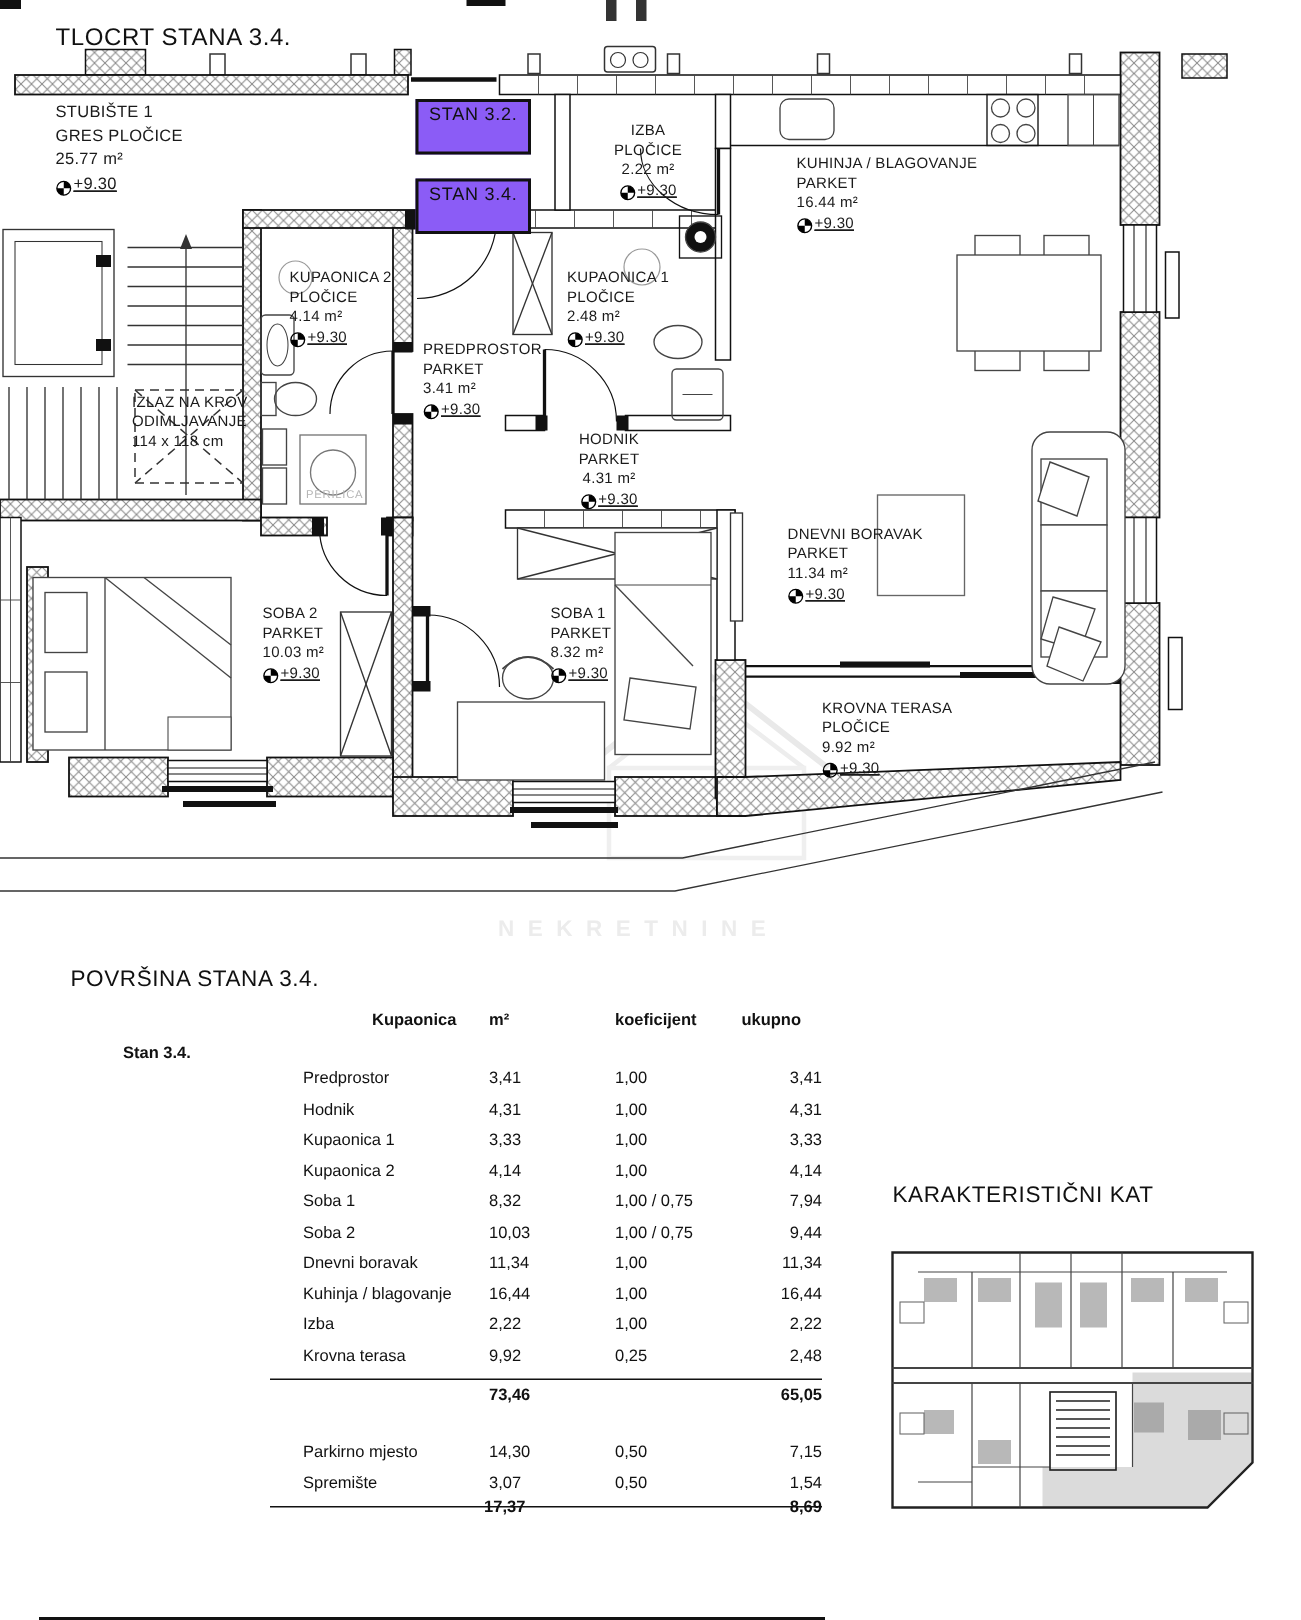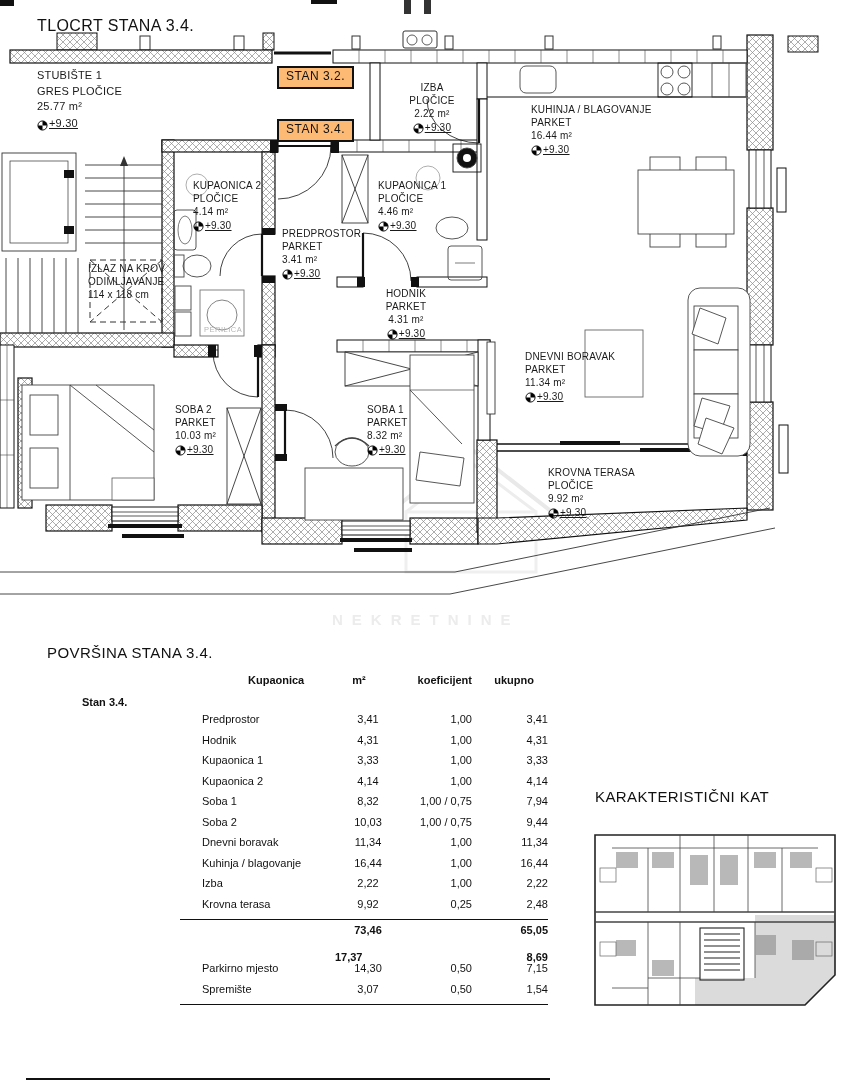--- a/index.html
+++ b/index.html
@@ -11,32 +11,32 @@
   
   #plan-svg{position:absolute;left:0;top:0;z-index:1;}
   
   .plan-label{position:absolute;z-index:2;font-size:10px;line-height:13px;letter-spacing:.2px;color:#1a1a1a;white-space:nowrap;}
   .plan-label .elev{display:flex;align-items:flex-end;gap:1px;margin-top:1px;text-decoration:underline;}
   .plan-label .elev span{text-decoration:underline;}
   .bm{width:11px;height:11px;flex:0 0 11px;}
   .big{font-size:11px;line-height:15.5px;}
   .ctr{text-align:center;}
   .title{position:absolute;left:37px;top:17px;font-size:16px;letter-spacing:.4px;z-index:2;}
-  .stan-box{position:absolute;z-index:2;border:2px solid #111;background:#fdba74;font-size:12px;padding:1px 7px 4px 7px;letter-spacing:.5px;}
+  .stan-box{position:absolute;z-index:2;border:2px solid #111;background:#8b5cf6;font-size:12px;padding:1px 7px 18px 7px;letter-spacing:.5px;}
   .gray-label{position:absolute;z-index:2;font-size:7.5px;color:#b5b5b5;letter-spacing:.5px;}
   
   .section-title{position:absolute;left:47px;top:644px;font-size:15px;letter-spacing:.4px;z-index:2;}
   .kat-title{position:absolute;left:595px;top:788px;font-size:15px;letter-spacing:.4px;z-index:2;}
   .thead,.trow{display:flex;}
   .thead{position:absolute;left:202px;top:674px;width:346px;font-weight:bold;font-size:11px;}
   .rows{position:absolute;left:202px;top:713px;width:346px;font-size:11px;}
   .trow{height:20.5px;align-items:flex-start;}
   .c-name{width:124px;}
-  .c-m2{width:84px;text-align:center;}
-  .c-kf{width:62px;text-align:right;}
+  .c-m2{width:84px;text-align:left;}
+  .c-kf{width:62px;}
   .c-uk{width:76px;text-align:right;}
   .thead .c-name{text-indent:46px;}
   .thead .c-m2{padding-right:18px;box-sizing:border-box;}
   .thead .c-uk{padding-right:14px;box-sizing:border-box;}
   .group-label{position:absolute;left:82px;top:696px;font-size:11px;font-weight:bold;}
   .rule{position:absolute;left:180px;width:368px;border-top:1.5px solid #111;}
   .sub{position:absolute;left:202px;width:346px;display:flex;font-size:11px;font-weight:bold;}
   .total-band{position:absolute;left:26px;top:1038px;width:524px;height:22px;border-top:2px solid #111;border-bottom:2px solid #111;font-size:11px;font-weight:bold;margin-top:40px;}
   .total-band .lbl{position:absolute;left:56px;top:4px;}
   .total-band .v1{position:absolute;left:300px;width:84px;top:4px;text-align:right;}
@@ -401,21 +401,21 @@
         <path d="M6,6 L6,1 A5,5 0 0 1 11,6 Z" fill="#000"></path>
         <path d="M6,6 L6,11 A5,5 0 0 1 1,6 Z" fill="#000"></path>
       </svg>
       <span>+9.30</span>
     </div>
 </div>
 
 <div class="plan-label" style="left:378px;top:179px;">
   <div>KUPAONICA 1</div>
   <div>PLOČICE</div>
-  <div>4.46 m²</div>
+  <div>2.48 m²</div>
   <div class="elev">
       <svg class="bm" viewBox="0 0 12 12">
         <circle cx="6" cy="6" r="5" fill="none" stroke="#000"></circle>
         <path d="M6,6 L6,1 A5,5 0 0 1 11,6 Z" fill="#000"></path>
         <path d="M6,6 L6,11 A5,5 0 0 1 1,6 Z" fill="#000"></path>
       </svg>
       <span>+9.30</span>
     </div>
 </div>
 
@@ -598,21 +598,21 @@
   </div>
   <div class="trow">
     <div class="c-name">Spremište</div>
       <div class="c-m2">3,07</div>
       <div class="c-kf">0,50</div>
       <div class="c-uk">1,54</div>
   </div>
 </div>
 
 <div class="rule" style="top:1004px;"></div>
-<div class="sub" style="top:951px;gap:44px;">
+<div class="sub" style="top:999px;gap:44px;">
   <div class="c-name"></div>
   <div class="c-m2">17,37</div>
   <div class="c-kf"></div>
   <div class="c-uk">8,69</div>
 </div>
 
 <div class="total-band">
   <span class="lbl">UKUPNO:</span>
   <span class="v1">50,88</span>
   <span class="v2">73,74</span>

